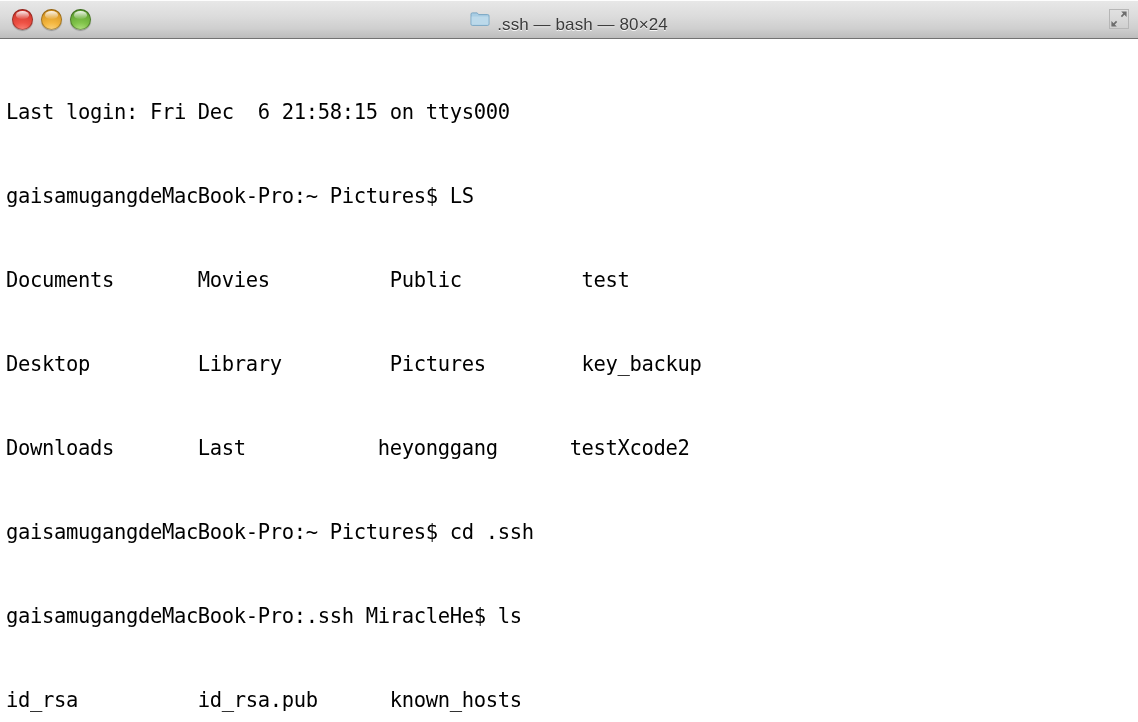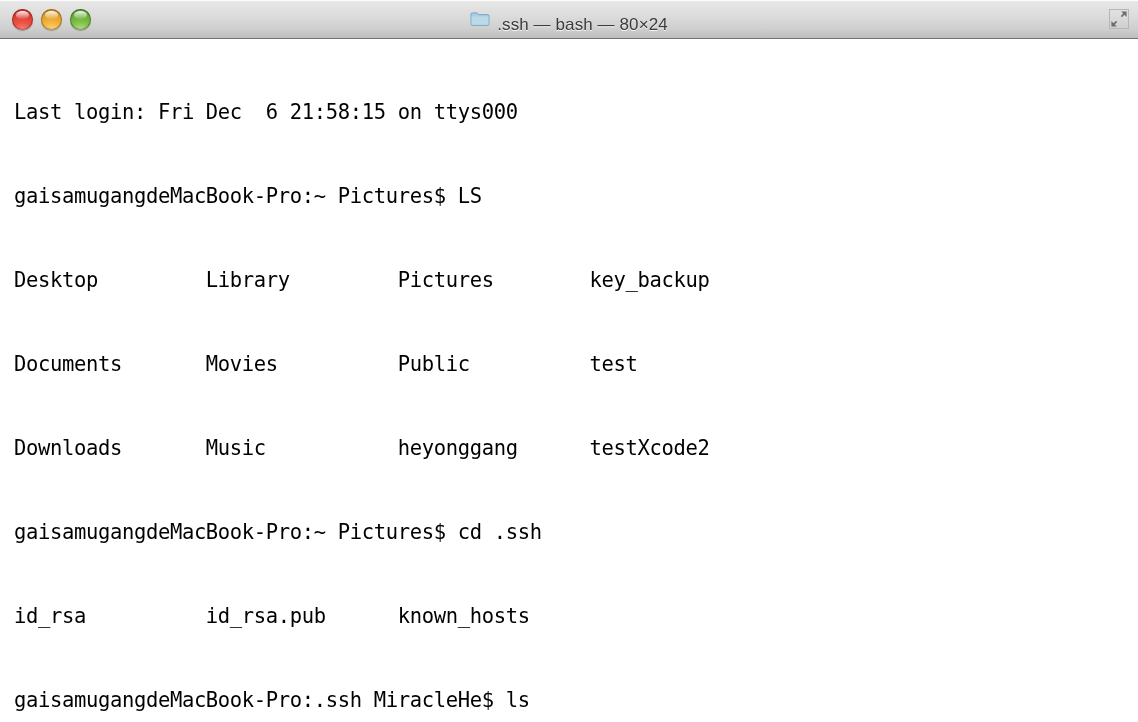--- a/index.html
+++ b/index.html
@@ -118,21 +118,20 @@
     font-family: "DejaVu Sans Mono", monospace;
     font-size: 20.5px;
     line-height: 28px;
     overflow: hidden;
     white-space: pre;
     letter-spacing: -0.35px;
   }
   .tline {
     height: 28px;
     white-space: pre;
-    margin-left: 8px;
   }
 </style>
 </head>
 <body>
 
 <div class="window">
 
   <div class="titlebar">
 
     <div class="traffic-lights">
@@ -157,26 +156,26 @@
         <path d="M12.2 2.6 L17.6 2.6 L17.6 8.0 L15.4 5.8 L13.0 8.2 L11.8 7.0 L14.2 4.6 Z" fill="#6d6d6d"></path>
         <path d="M7.8 17.4 L2.4 17.4 L2.4 12.0 L4.6 14.2 L7.0 11.8 L8.2 13.0 L5.8 15.4 Z" fill="#6d6d6d"></path>
       </svg>
     </div>
 
   </div>
 
   <div class="terminal">
     <div class="tline">Last login: Fri Dec  6 21:58:15 on ttys000</div>
     <div class="tline">gaisamugangdeMacBook-Pro:~ Pictures$ LS</div>
+    <div class="tline">Documents       Movies          Public          test</div>
     <div class="tline">Desktop         Library         Pictures        key_backup</div>
-    <div class="tline">Documents       Movies          Public          test</div>
-    <div class="tline">Downloads       Music           heyonggang      testXcode2</div>
+    <div class="tline">Downloads       Last           heyonggang      testXcode2</div>
     <div class="tline">gaisamugangdeMacBook-Pro:~ Pictures$ cd .ssh</div>
+    <div class="tline">gaisamugangdeMacBook-Pro:.ssh MiracleHe$ ls</div>
     <div class="tline">id_rsa          id_rsa.pub      known_hosts</div>
-    <div class="tline">gaisamugangdeMacBook-Pro:.ssh MiracleHe$ ls</div>
     
     
     
     
     
     
     
     
   </div>
 

